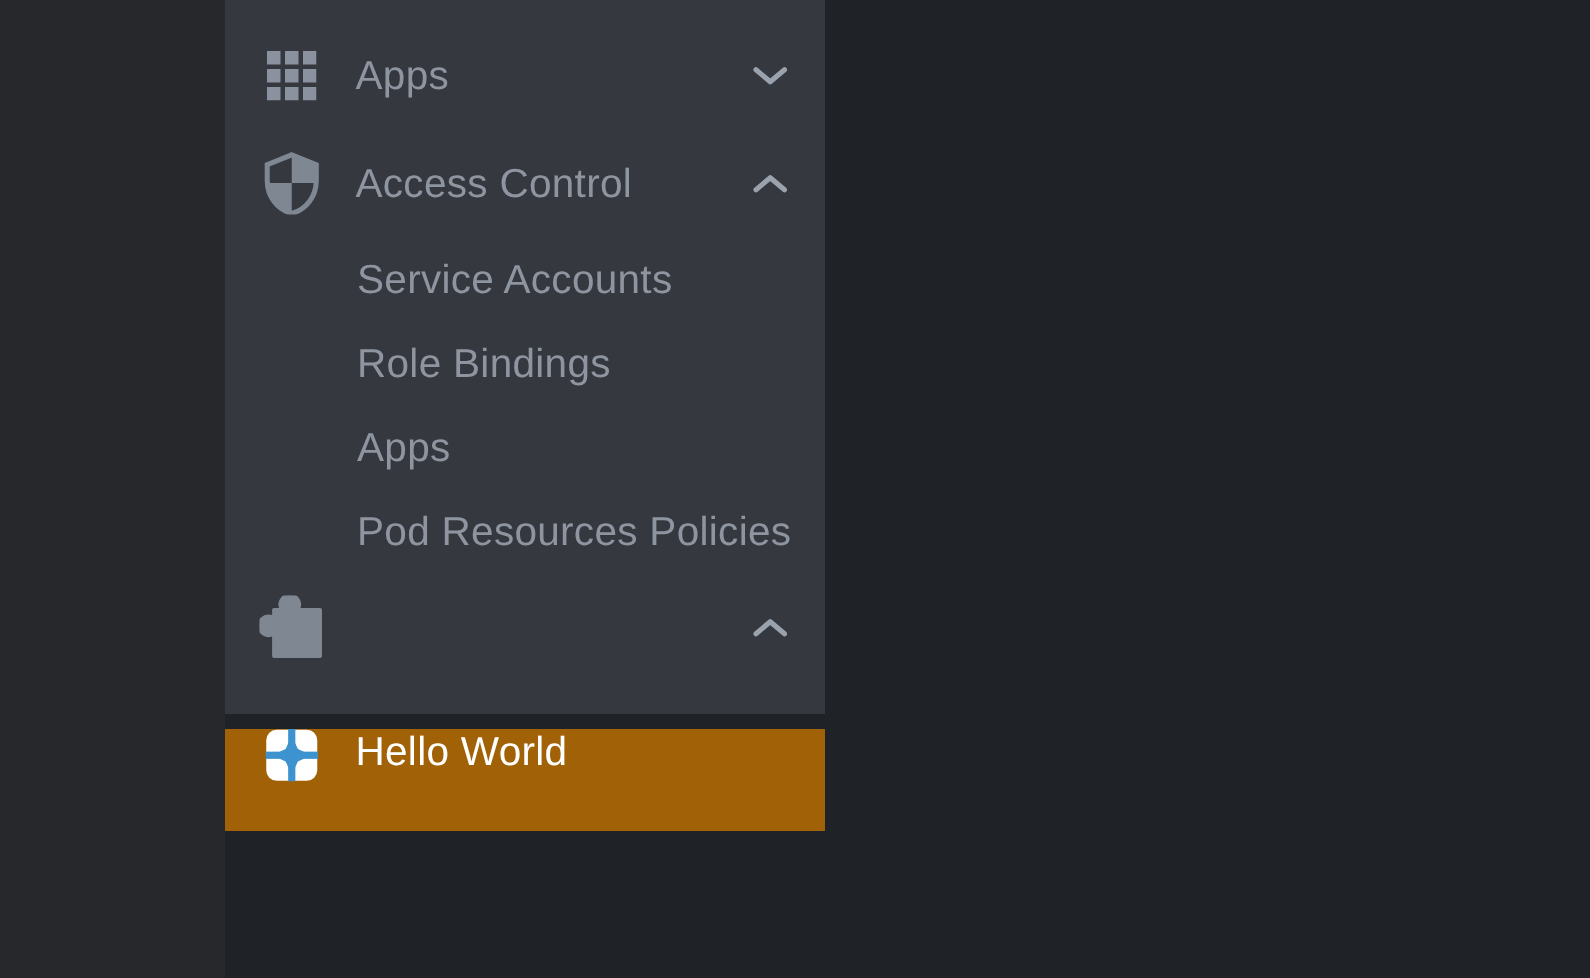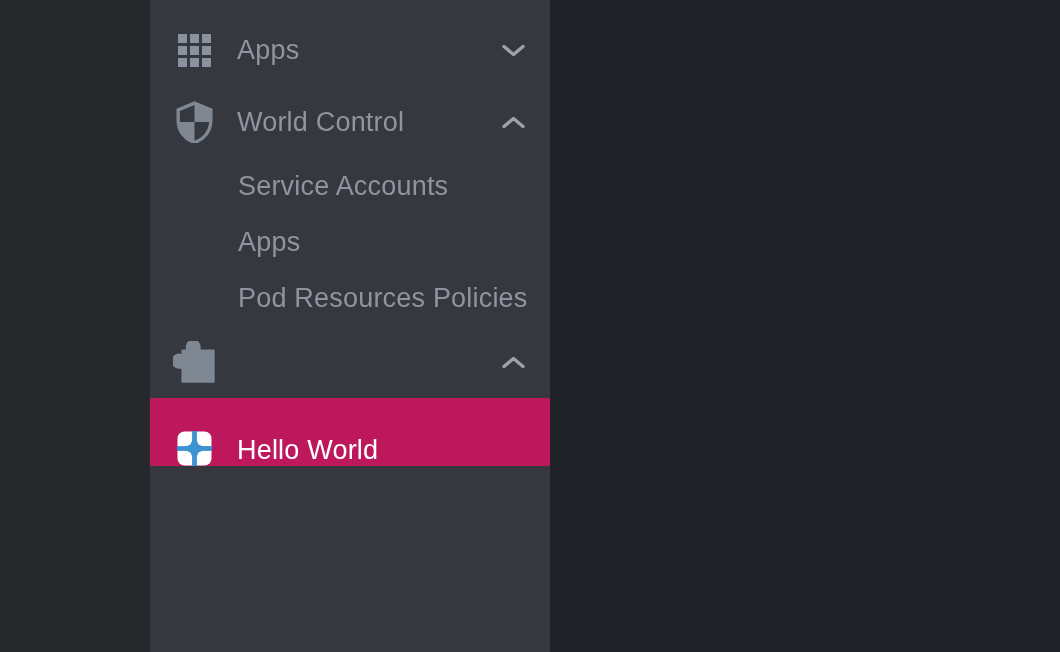--- a/index.html
+++ b/index.html
@@ -10,21 +10,21 @@
   }
   .left-strip {
     position:absolute; top:0; left:0; width:150px; height:652px;
     background:#26282c;
   }
   .main-area {
     position:absolute; top:0; left:550px; width:510px; height:652px;
     background:#1f2227;
   }
   .sidebar {
-    position:absolute; top:0; left:150px; width:400px; height:652px;
+    position:absolute; top:0; left:150px; width:400px; height:476px;
     background:#35383e; padding-top:14px; box-sizing:border-box;
   }
   .group-row {
     height:72px; display:flex; align-items:center;
     padding:0 25px 0 22px; cursor:pointer;
   }
   .icon-wrap {
     width:44px; flex:none; display:flex; align-items:center; justify-content:center;
   }
   .label {
@@ -33,22 +33,22 @@
   }
   .chev { margin-left:auto; display:flex; align-items:center; }
   .sub-row {
     height:56px; display:flex; align-items:center;
     padding-left:88px; cursor:pointer;
   }
   .sub-row .sub-label {
     font-size:27px; color:#8e95a0; letter-spacing:.2px; white-space:nowrap;
   }
   .active-row {
-    height:68px; display:flex; align-items:flex-end;
-    padding:0 25px 0 22px; background:#be185d; cursor:pointer;
+    height:68px; display:flex; align-items:flex-start;
+    padding:0 25px 0 22px; background:#a16207; cursor:pointer;margin-top:32px;
   }
   .active-row .label { color:#ffffff; }
 </style>
 </head>
 <body>
 
 <div class="stage">
 
   <div class="left-strip"></div>
   <div class="main-area"></div>
@@ -87,30 +87,33 @@
               <path d="M12 1.3 L22.6 5.6 V12.4 C22.6 19.4 18.3 24.8 12 26.7 C5.7 24.8 1.4 19.4 1.4 12.4 V5.6 Z"></path>
             </clipPath>
           </defs>
           <g clip-path="url(#shieldClip)" fill="#7f8793">
             <rect x="12" y="0" width="12" height="13.5"></rect>
             <rect x="0" y="13.5" width="12" height="13.5"></rect>
           </g>
           <path d="M12 1.3 L22.6 5.6 V12.4 C22.6 19.4 18.3 24.8 12 26.7 C5.7 24.8 1.4 19.4 1.4 12.4 V5.6 Z" fill="none" stroke="#7f8793" stroke-width="2.2"></path>
         </svg>
       </span>
-      <span class="label">World Control</span>
+      <span class="label">Access Control</span>
       <span class="chev">
         <svg width="23" height="13" viewBox="0 0 23 13">
           <path d="M2 10.5 L11.5 2.5 L21 10.5" fill="none" stroke="#9aa2ae" stroke-width="3.4" stroke-linecap="round" stroke-linejoin="round"></path>
         </svg>
       </span>
     </div>
 
     <div class="sub-row">
       <span class="sub-label">Service Accounts</span>
+    </div>
+    <div class="sub-row">
+      <span class="sub-label">Role Bindings</span>
     </div>
     <div class="sub-row">
       <span class="sub-label">Apps</span>
     </div>
     <div class="sub-row">
       <span class="sub-label">Pod Resources Policies</span>
     </div>
 
     <div class="group-row">
       <span class="icon-wrap">

